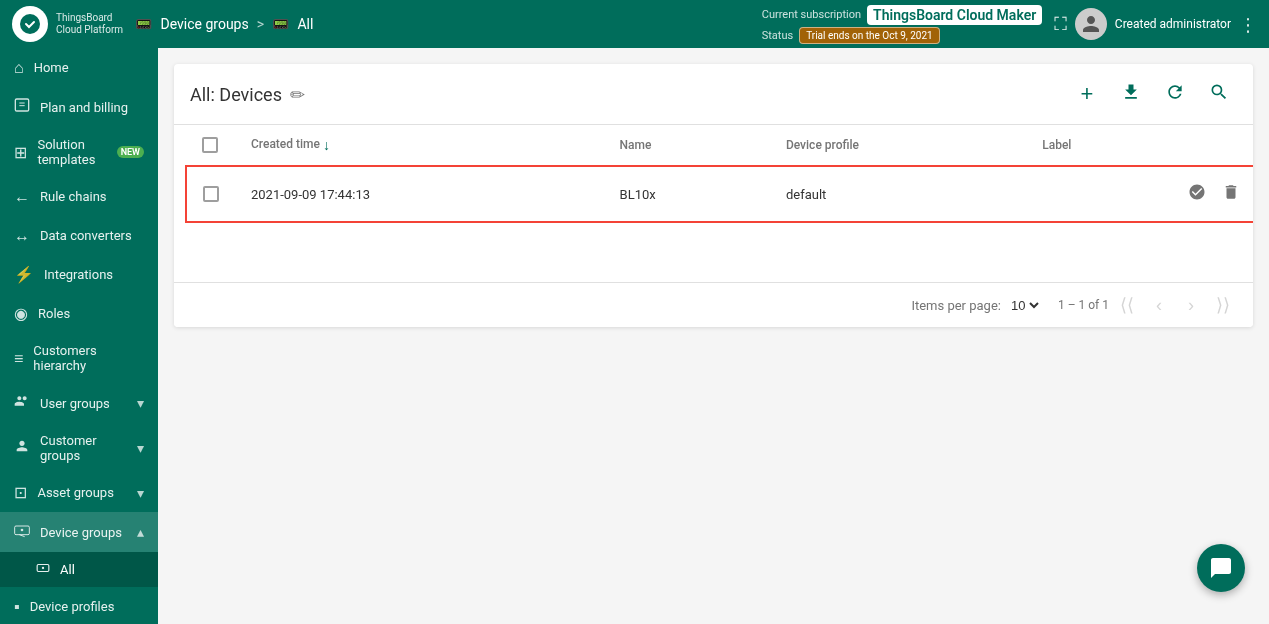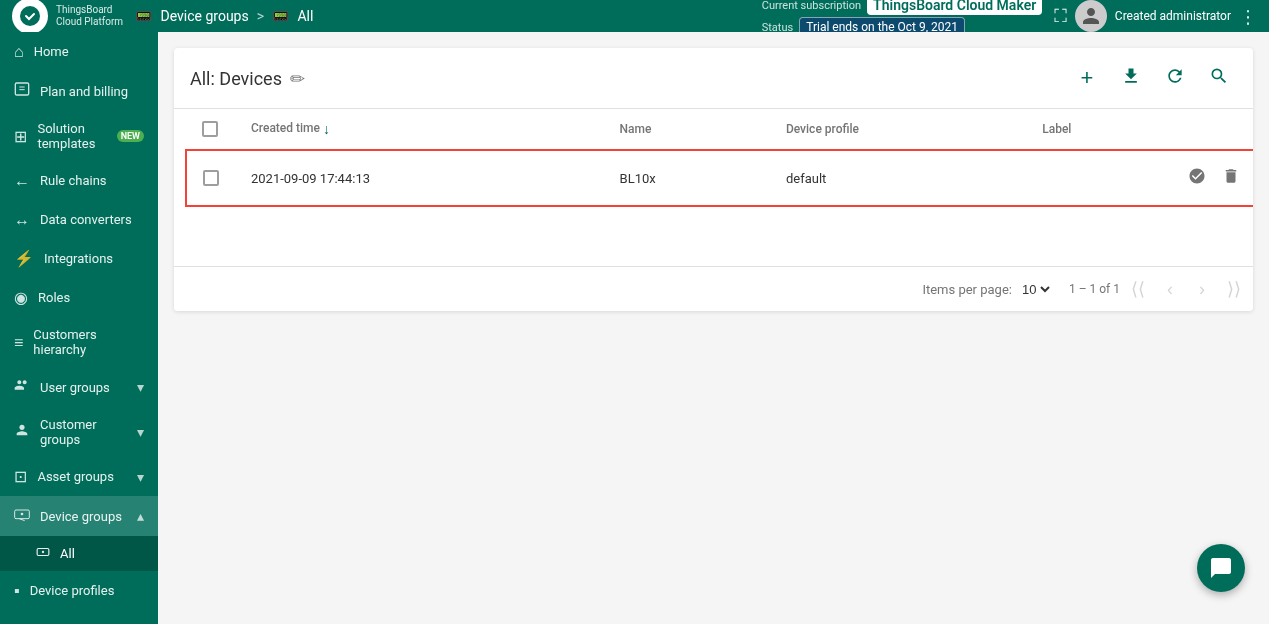--- a/index.html
+++ b/index.html
@@ -2,42 +2,42 @@
 <html><head>
   <meta charset="utf-8">
   <style>
     * { margin: 0; padding: 0; box-sizing: border-box; }
     body { font-family: Roboto, Arial, sans-serif; font-size: 13px; background: #f5f5f5; display: flex; flex-direction: column; height: 624px; overflow: hidden; }
 
     
     .topbar {
       background: #006d5b;
       color: white;
-      height: 32px;
+      height: 48px;
       display: flex;
       align-items: center;
       padding: 0 12px;
       flex-shrink: 0;
       justify-content: space-between;
     }
     .topbar-left { display: flex; align-items: center; gap: 12px; }
     .logo-area { display: flex; align-items: center; gap: 8px; }
     .logo-icon { width: 36px; height: 36px; background: white; border-radius: 50%; display: flex; align-items: center; justify-content: center; }
     .logo-icon svg { width: 24px; height: 24px; }
     .logo-text { font-size: 14px; font-weight: 600; line-height: 1.2; }
     .logo-text span { display: block; font-size: 10px; font-weight: 400; opacity: 0.85; }
     .breadcrumb { display: flex; align-items: center; gap: 8px; font-size: 14px; color: white; }
     .breadcrumb-sep { opacity: 0.7; }
     .breadcrumb-item { display: flex; align-items: center; gap: 4px; }
 
     .topbar-right { display: flex; align-items: center; gap: 12px; }
     .subscription-info { text-align: right; font-size: 11px; }
     .subscription-info .label { opacity: 0.8; }
     .subscription-badge { background: white; color: #006d5b; border-radius: 4px; padding: 2px 6px; font-size: 14px; font-weight: 600; }
-    .status-badge { background: #0c4a6e; color: white; border: 1px solid rgba(255,255,255,0.5); border-radius: 4px; padding: 2px 6px; font-size: 12px; }
+    .status-badge { background: #a16207; color: white; border: 1px solid rgba(255,255,255,0.5); border-radius: 4px; padding: 2px 6px; font-size: 10px; }
     .topbar-icons { display: flex; align-items: center; gap: 8px; }
     .topbar-icon { color: white; opacity: 0.9; cursor: pointer; font-size: 18px; }
     .avatar { width: 32px; height: 32px; border-radius: 50%; background: #ccc; display: flex; align-items: center; justify-content: center; }
     .tenant-label { font-size: 12px; }
 
     
     .layout { display: flex; flex: 1; overflow: hidden; }
 
     
     .sidebar {
@@ -164,21 +164,21 @@
       display: flex; align-items: center; justify-content: center;
       color: #757575;
       font-size: 17px;
     }
 
     
     .table-footer {
       display: flex;
       align-items: center;
       justify-content: flex-end;
-      padding: 8px 5px;
+      padding: 8px 16px;
       border-top: 1px solid #e0e0e0;
       color: #757575;
       font-size: 13px;
       gap: 16px;
       background: white;
     }
     .items-per-page { display: flex; align-items: center; gap: 6px; }
     .per-page-select { border: none; background: transparent; font-size: 13px; color: #333; cursor: pointer; }
     .pagination { display: flex; align-items: center; gap: 4px; }
     .page-range { font-size: 12px; color: #757575; }

